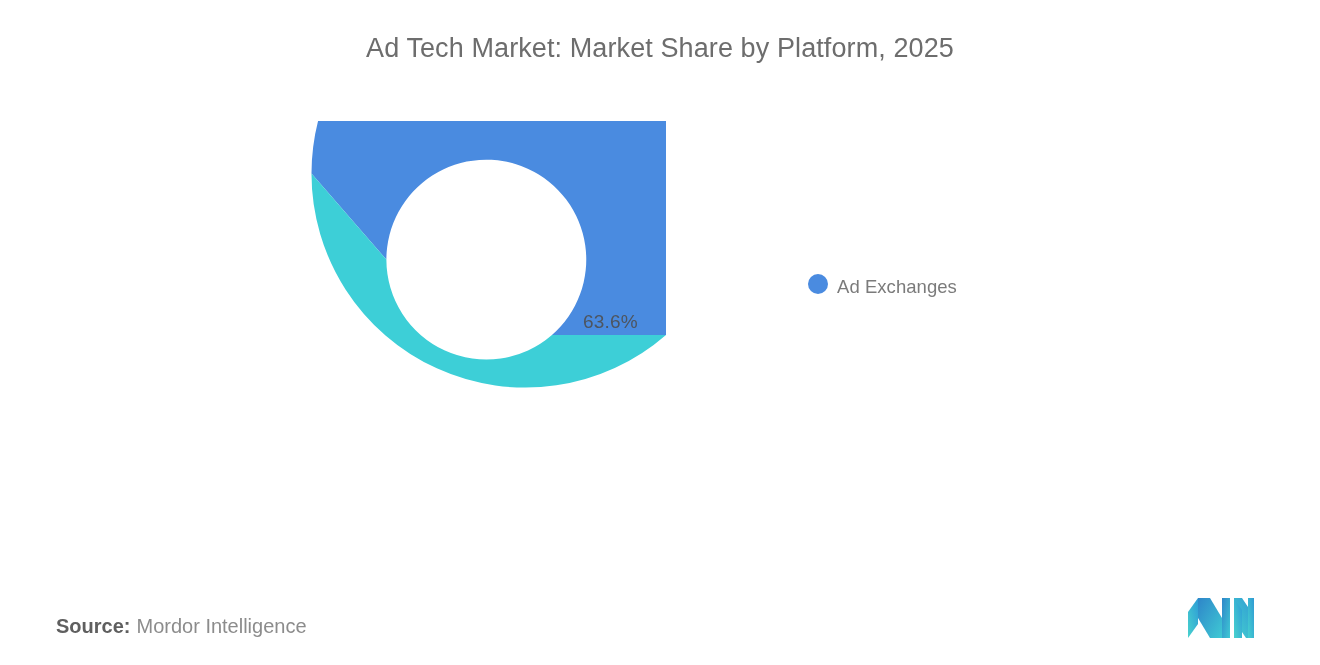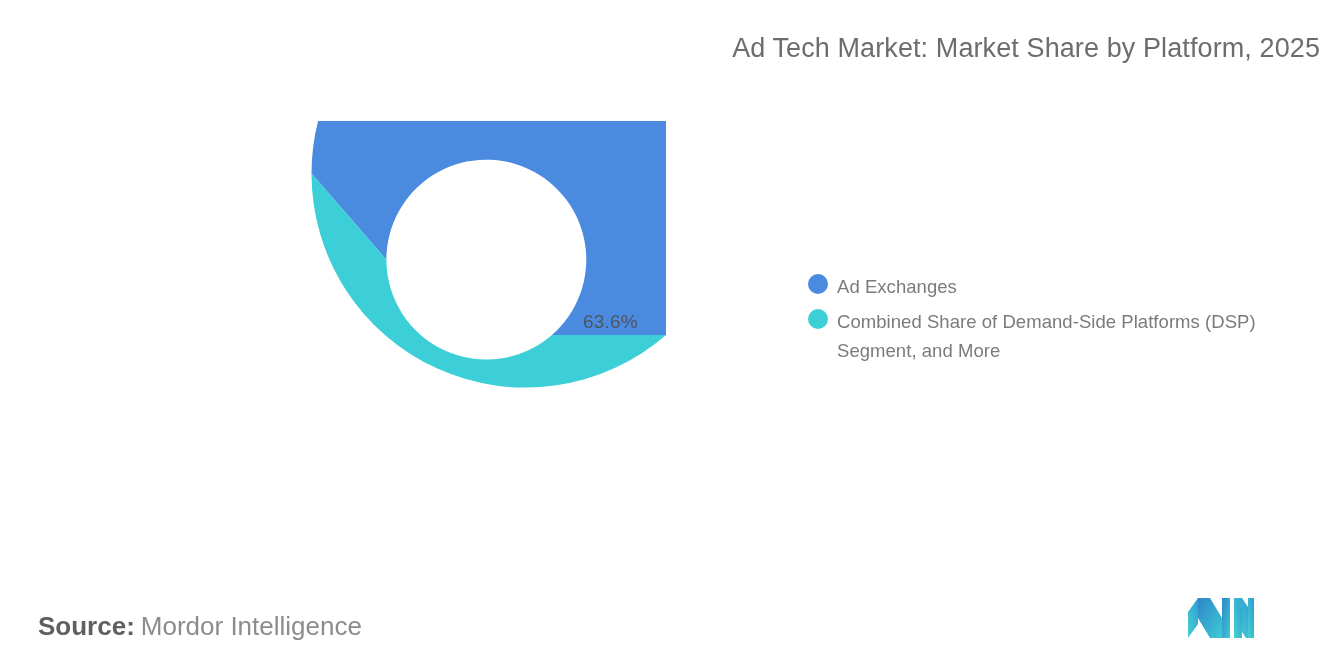--- a/index.html
+++ b/index.html
@@ -15,21 +15,21 @@
     overflow: hidden;
     position: relative;
   }
 
   
   .chart-title {
     position: absolute;
     top: 28px;
     left: 0;
     width: 1320px;
-    text-align: right;
+    text-align: center;
     font-size: 27px;
     font-weight: 400;
     color: #6d6d6d;
     letter-spacing: 0.1px;
     line-height: 40px;
     white-space: nowrap;
   }
 
   
   .donut-wrap {
@@ -81,23 +81,23 @@
     line-height: 29px;
     color: #7b7b7b;
     font-weight: 400;
     letter-spacing: 0.05px;
     max-width: 445px;
   }
 
   
   .source {
     position: absolute;
-    left: 38px;
+    left: 56px;
     top: 611px;
-    font-size: 26px;
+    font-size: 20px;
     line-height: 30px;
     color: #8a8a8a;
     white-space: nowrap;
   }
   .source-label {
     font-weight: bold;
     color: #5f5f5f;
   }
   .source-value {
     font-weight: 400;
@@ -128,24 +128,20 @@
     <path fill="#3DCFD7" d="M 73.49064826886732 52.59020452247378 A 214 214 0 0 0 428 213.99999999999994 L 313.938 213.99999999999997 A 99.938 99.938 0 0 1 148.38213274156104 138.62162551199526 Z"></path>
   </svg>
   <div class="slice-label">63.6%</div>
 </div>
 
 <div class="legend">
   <div class="legend-row">
     <span class="legend-dot" style="background:#4A8BE0"></span>
     <span class="legend-label">Ad Exchanges</span>
   </div>
-  <div class="legend-row">
-    <span class="legend-dot" style="background:#3DCFD7"></span>
-    <span class="legend-label">Combined Share of Demand-Side Platforms (DSP) Segment, and More</span>
-  </div>
 </div>
 
 <div class="source">
   <span class="source-label">Source:</span><span class="source-value">Mordor Intelligence</span>
 </div>
 
 <div class="logo">
   <svg width="70" height="42" viewBox="0 0 70 42">
     <defs>
       <linearGradient id="g1" x1="0" y1="1" x2="1" y2="0">

